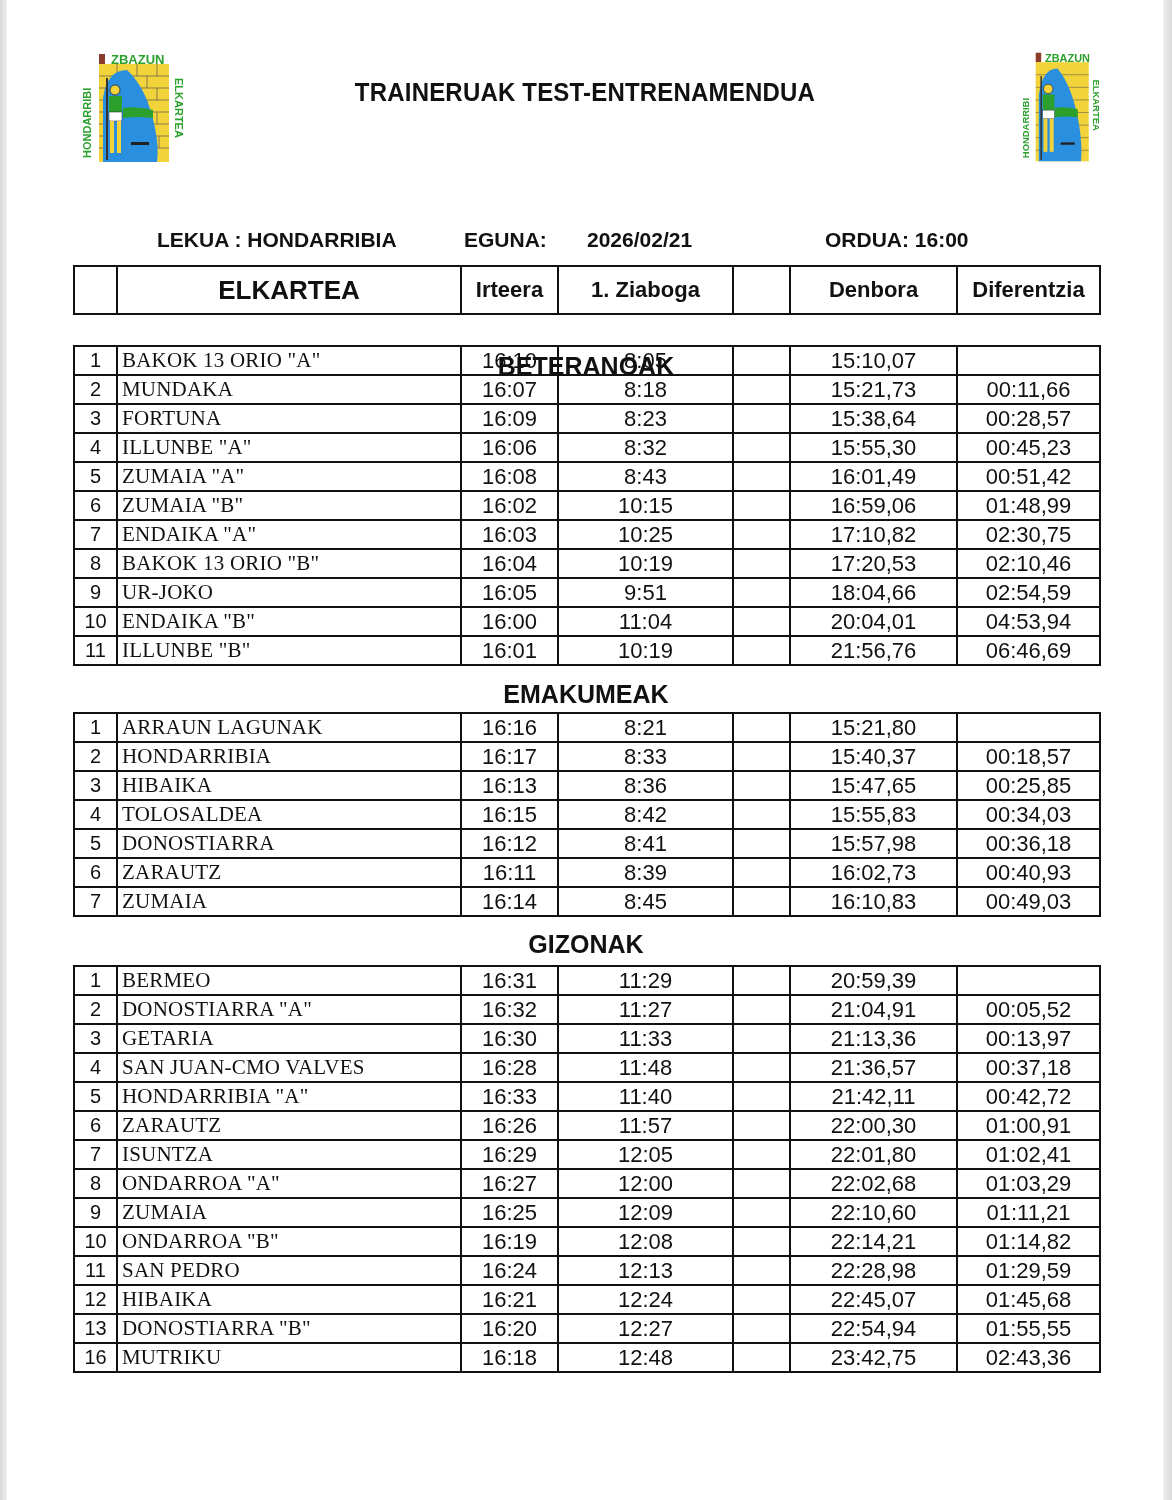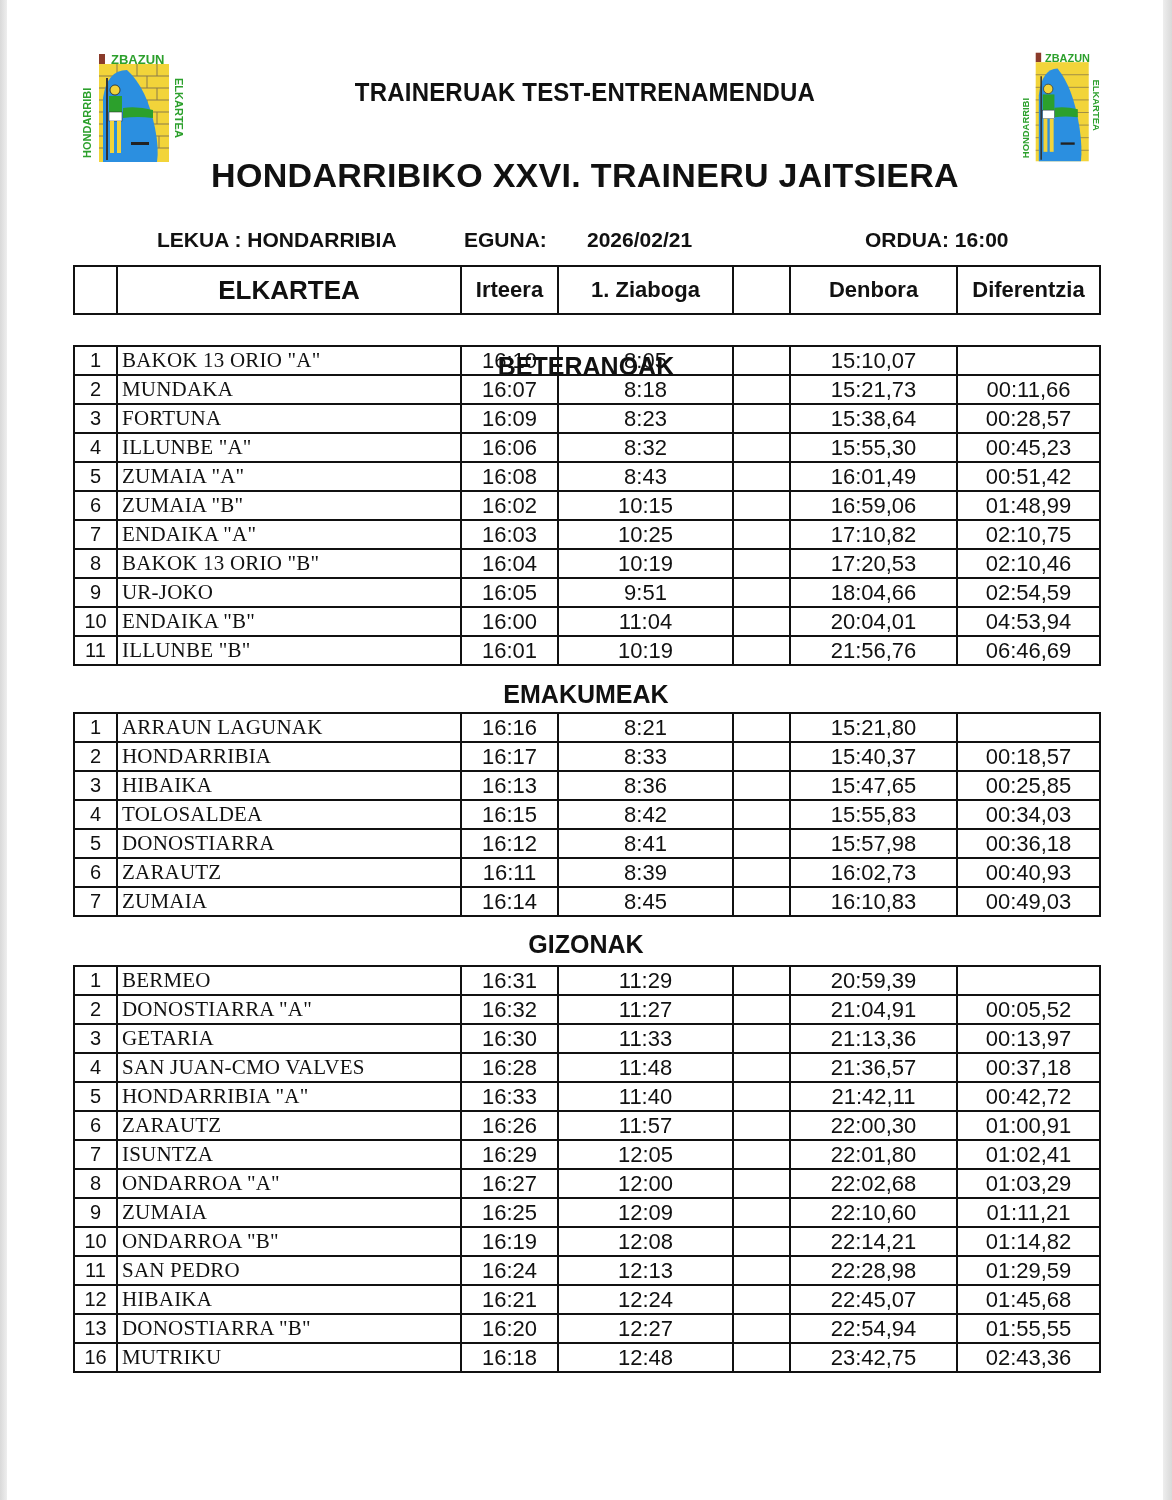--- a/index.html
+++ b/index.html
@@ -58,21 +58,21 @@
 
     .meta {
       position: absolute;
       top: 228px;
       font-weight: bold;
       font-size: 21px;
     }
     .meta.lekua { left: 150px; }
     .meta.eguna-label { left: 457px; }
     .meta.eguna-value { left: 580px; }
-    .meta.ordua { left: 858px; }
+    .meta.ordua { left: 818px; }
 
     
     .grid {
       position: absolute;
       left: 66px;
       width: 1026px;
       border-collapse: collapse;
       table-layout: fixed;
     }
     .grid td {
@@ -194,21 +194,20 @@
       <rect x="34" y="90" width="5" height="42" fill="#f2d43a"></rect>
       <rect x="42" y="90" width="5" height="42" fill="#f2d43a"></rect>
       <line x1="31" y1="36" x2="31" y2="142" stroke="#333" stroke-width="2"></line>
       <rect x="56" y="120" width="18" height="3" fill="#222"></rect>
       <text x="0" y="0" transform="translate(16,140) rotate(-90)" font-size="12" font-weight="bold" fill="#2ca02c" font-family="Liberation Sans, sans-serif">HONDARRIBI</text>
       <text x="0" y="0" transform="translate(98,40) rotate(90)" font-size="12" font-weight="bold" fill="#2ca02c" font-family="Liberation Sans, sans-serif">ELKARTEA</text>
     </svg>
   </div>
 
   <div class="subtitle">TRAINERUAK TEST-ENTRENAMENDUA</div>
-  <div class="title">HONDARRIBIKO XXVI. TRAINERU JAITSIERA</div>
 
   <div class="meta lekua">LEKUA : HONDARRIBIA</div>
   <div class="meta eguna-label">EGUNA:</div>
   <div class="meta eguna-value">2026/02/21</div>
   <div class="meta ordua">ORDUA: 16:00</div>
 
   <table class="grid header-table">
     <colgroup>
       <col class="c-pos">
         <col class="c-name">
@@ -297,21 +296,21 @@
           <td class="num">16:59,06</td>
           <td class="num">01:48,99</td>
         </tr>
         <tr>
           <td class="pos">7</td>
           <td class="name">ENDAIKA "A"</td>
           <td class="num">16:03</td>
           <td class="num">10:25</td>
           <td class="num"></td>
           <td class="num">17:10,82</td>
-          <td class="num">02:10,75</td>
+          <td class="num">02:30,75</td>
         </tr>
         <tr>
           <td class="pos">8</td>
           <td class="name">BAKOK 13 ORIO "B"</td>
           <td class="num">16:04</td>
           <td class="num">10:19</td>
           <td class="num"></td>
           <td class="num">17:20,53</td>
           <td class="num">02:10,46</td>
         </tr>

